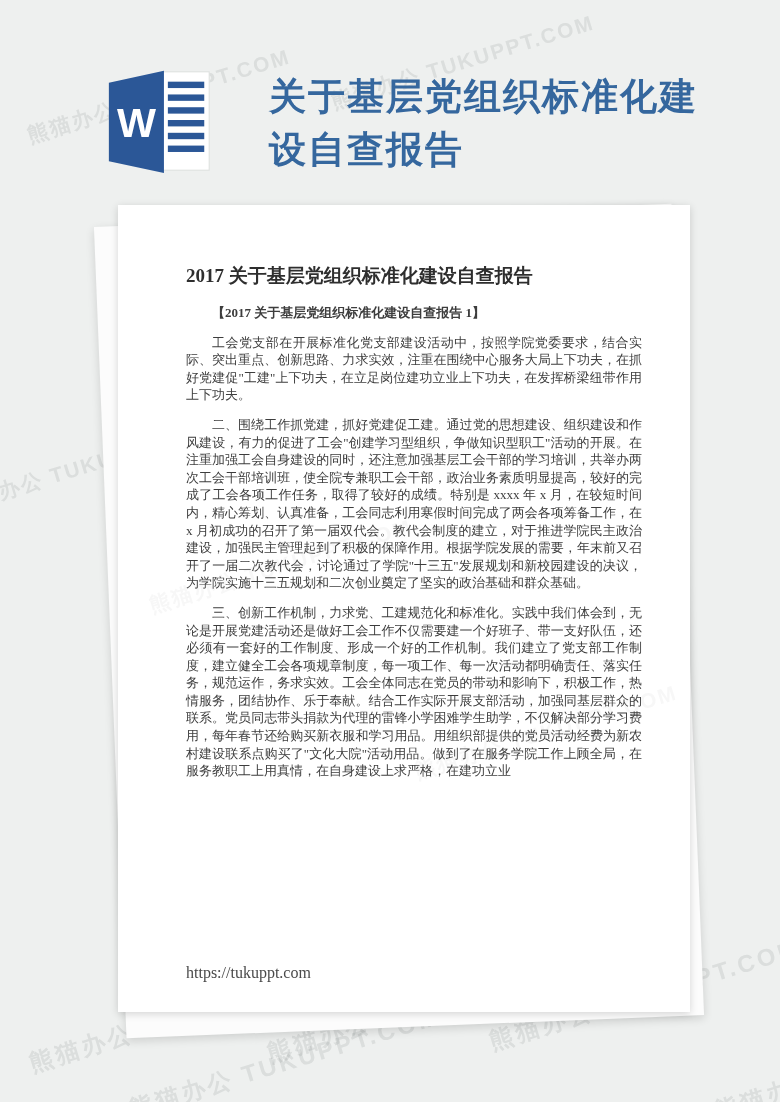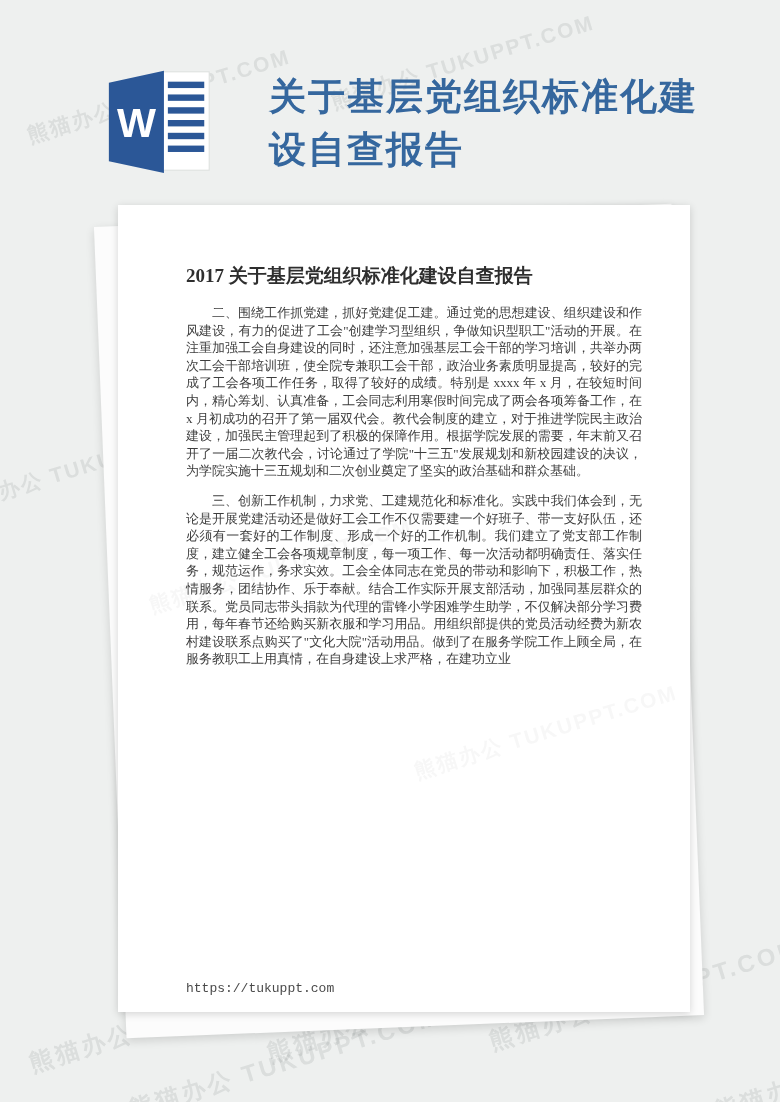--- a/index.html
+++ b/index.html
@@ -36,22 +36,22 @@
     font-family:"Liberation Serif",serif;color:#3d3d3d;
     font-size:13px;line-height:17.6px;text-align:justify;
   }
   .doc-title{
     margin:0 0 15px 0;font-size:19px;line-height:26px;
     font-weight:bold;color:#2e2e2e;text-align:left;
   }
   .para{text-indent:2em;margin:0 0 12px 0;}
   .section-head{font-weight:bold;}
   .footer-link{
-    position:absolute;left:68px;bottom:14px;
-    font-family:Liberation Mono, monospace;font-size:13px;
+    position:absolute;left:68px;bottom:30px;
+    font-family:Liberation Serif, serif;font-size:16px;
     color:#4a4a4a;text-decoration:none;cursor:pointer;
   }
 </style>
 </head>
 <body>
 
 <div class="canvas">
 
   <div>
     <span class="wm wm-under" style="left:28px;  top:122px;">熊猫办公 TUKUPPT.COM</span>
@@ -76,20 +76,22 @@
       <polygon points="10,21 66,9 66,113 10,101" fill="#2b5797"></polygon>
       <text x="38" y="76" text-anchor="middle" font-family="Liberation Sans, sans-serif" font-weight="bold" font-size="42" fill="#ffffff">W</text>
     </svg>
   </div>
   <h1 class="site-title">关于基层党组织标准化建设自查报告</h1>
 
   <div class="page-back"></div>
 
   <div class="page-main">
     <h2 class="doc-title">2017 关于基层党组织标准化建设自查报告</h2>
+    <p class="para section-head">【2017 关于基层党组织标准化建设自查报告 1】</p>
+    <p class="para">工会党支部在开展标准化党支部建设活动中，按照学院党委要求，结合实际、突出重点、创新思路、力求实效，注重在围绕中心服务大局上下功夫，在抓好党建促"工建"上下功夫，在立足岗位建功立业上下功夫，在发挥桥梁纽带作用上下功夫。</p>
     <p class="para">二、围绕工作抓党建，抓好党建促工建。通过党的思想建设、组织建设和作风建设，有力的促进了工会"创建学习型组织，争做知识型职工"活动的开展。在注重加强工会自身建设的同时，还注意加强基层工会干部的学习培训，共举办两次工会干部培训班，使全院专兼职工会干部，政治业务素质明显提高，较好的完成了工会各项工作任务，取得了较好的成绩。特别是 xxxx 年 x 月，在较短时间内，精心筹划、认真准备，工会同志利用寒假时间完成了两会各项筹备工作，在 x 月初成功的召开了第一届双代会。教代会制度的建立，对于推进学院民主政治建设，加强民主管理起到了积极的保障作用。根据学院发展的需要，年末前又召开了一届二次教代会，讨论通过了学院"十三五"发展规划和新校园建设的决议，为学院实施十三五规划和二次创业奠定了坚实的政治基础和群众基础。</p>
     <p class="para">三、创新工作机制，力求党、工建规范化和标准化。实践中我们体会到，无论是开展党建活动还是做好工会工作不仅需要建一个好班子、带一支好队伍，还必须有一套好的工作制度、形成一个好的工作机制。我们建立了党支部工作制度，建立健全工会各项规章制度，每一项工作、每一次活动都明确责任、落实任务，规范运作，务求实效。工会全体同志在党员的带动和影响下，积极工作，热情服务，团结协作、乐于奉献。结合工作实际开展支部活动，加强同基层群众的联系。党员同志带头捐款为代理的雷锋小学困难学生助学，不仅解决部分学习费用，每年春节还给购买新衣服和学习用品。用组织部提供的党员活动经费为新农村建设联系点购买了"文化大院"活动用品。做到了在服务学院工作上顾全局，在服务教职工上用真情，在自身建设上求严格，在建功立业</p>
     <a class="footer-link">https://tukuppt.com</a>
   </div>
 
   <div>
     <span class="wm wm-over" style="left:150px; top:592px;">熊猫办公 TUKUPPT.COM</span>
     <span class="wm wm-over" style="left:415px; top:758px;">熊猫办公 TUKUPPT.COM</span>
   </div>
 

